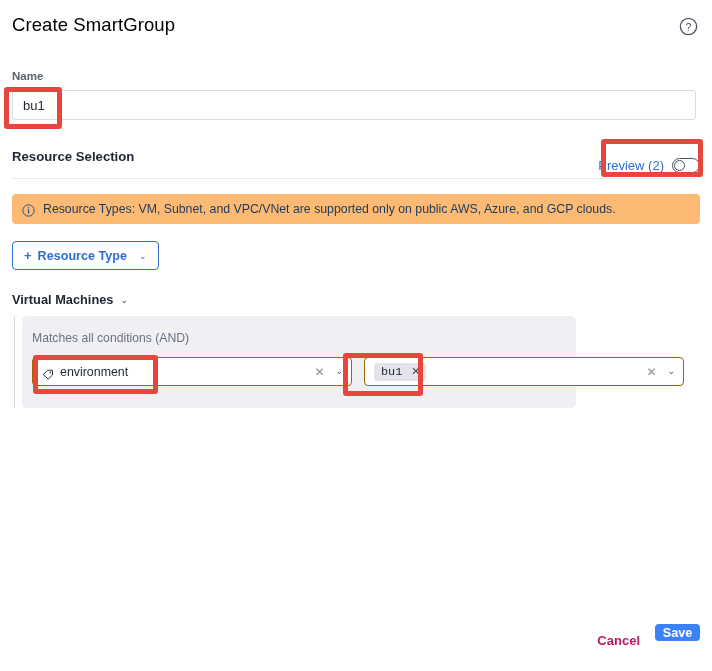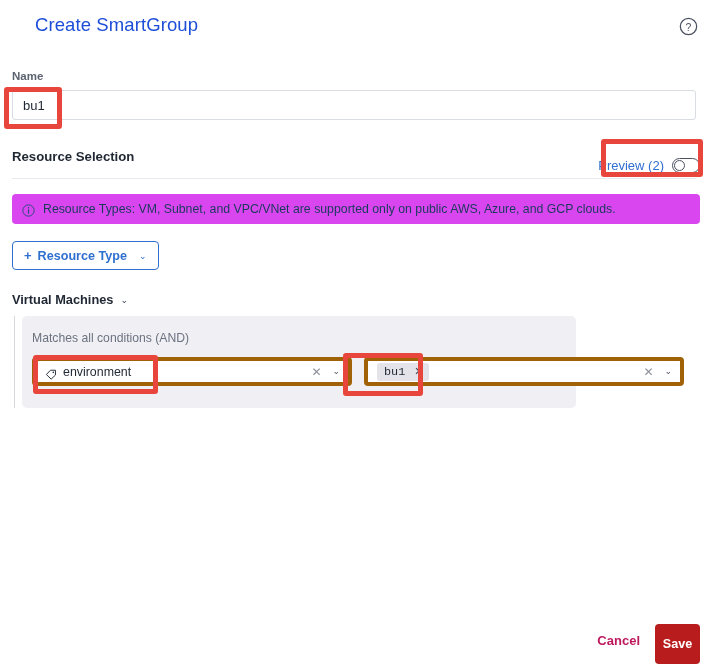--- a/index.html
+++ b/index.html
@@ -22,23 +22,22 @@
     left: 0; top: 0;
     width: 712px;
     height: 58px;
   }
   .page-title {
     position: absolute;
     left: 12px;
     top: 14px;
     font-size: 18.5px;
     font-weight: 400;
-    color: #1d4ed8;
+    color: #000000;
     letter-spacing: 0.1px;
-    margin-left: 23px;
   }
   .help-icon {
     position: absolute;
     right: 14px;
     top: 17px;
     width: 19px;
     height: 19px;
     cursor: pointer;
   }
 
@@ -128,21 +127,21 @@
   }
 
   
   .info-banner {
     position: absolute;
     left: 12px;
     top: 194px;
     width: 688px;
     height: 30px;
     box-sizing: border-box;
-    background: #d946ef;
+    background: #fdba74;
     border-radius: 4px;
     display: flex;
     align-items: center;
     padding-left: 10px;
   }
   .info-icon {
     width: 13px;
     height: 13px;
     flex: 0 0 auto;
     margin-right: 8px;
@@ -227,21 +226,21 @@
     font-size: 12.2px;
     color: #6b7280;
   }
 
   .cond-field {
     position: absolute;
     top: 41px;
     height: 29px;
     box-sizing: border-box;
     background: #ffffff;
-    border: 4px solid #a16207;
+    border: 1px solid #a16207;
     border-radius: 4px;
   }
   .cond-key {
     left: 10px;
     width: 320px;
   }
   .cond-val {
     left: 342px;
     width: 320px;
   }
@@ -322,22 +321,22 @@
     font-family: "Liberation Sans", sans-serif;
     cursor: pointer;
     padding: 6px 4px;
     margin-left: 8px;
   }
   .btn-save {
     position: absolute;
     right: 12px;
     top: 11px;
     width: 45px;
-    height: 40px;
-    background: #b91c1c;
+    height: 17px;
+    background: #3b82f6;
     border: none;
     border-radius: 4px;
     color: #ffffff;
     font-size: 12.6px;
     font-weight: bold;
     font-family: "Liberation Sans", sans-serif;
     cursor: pointer;
   }
 
   

